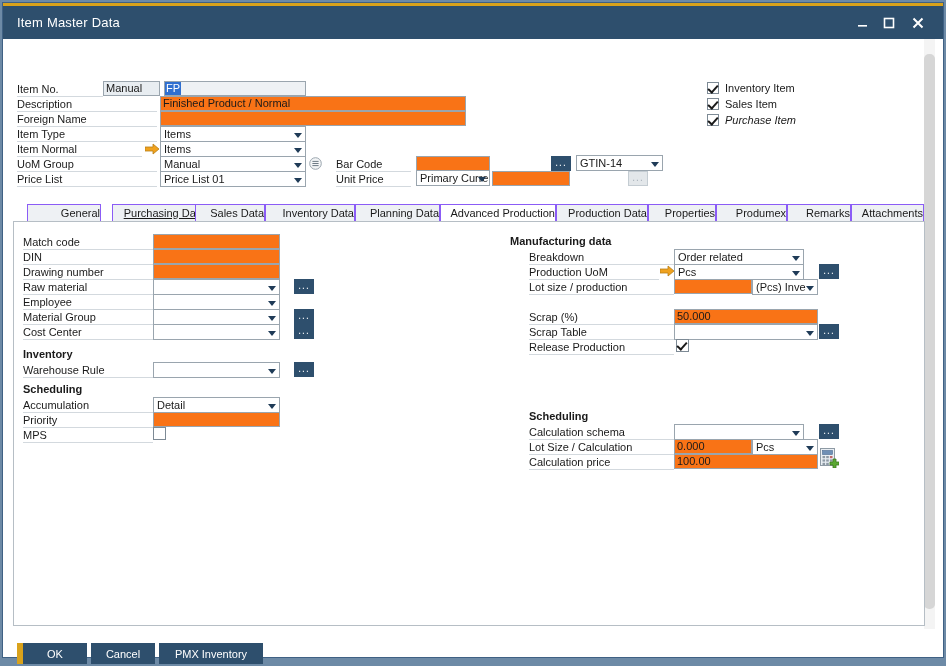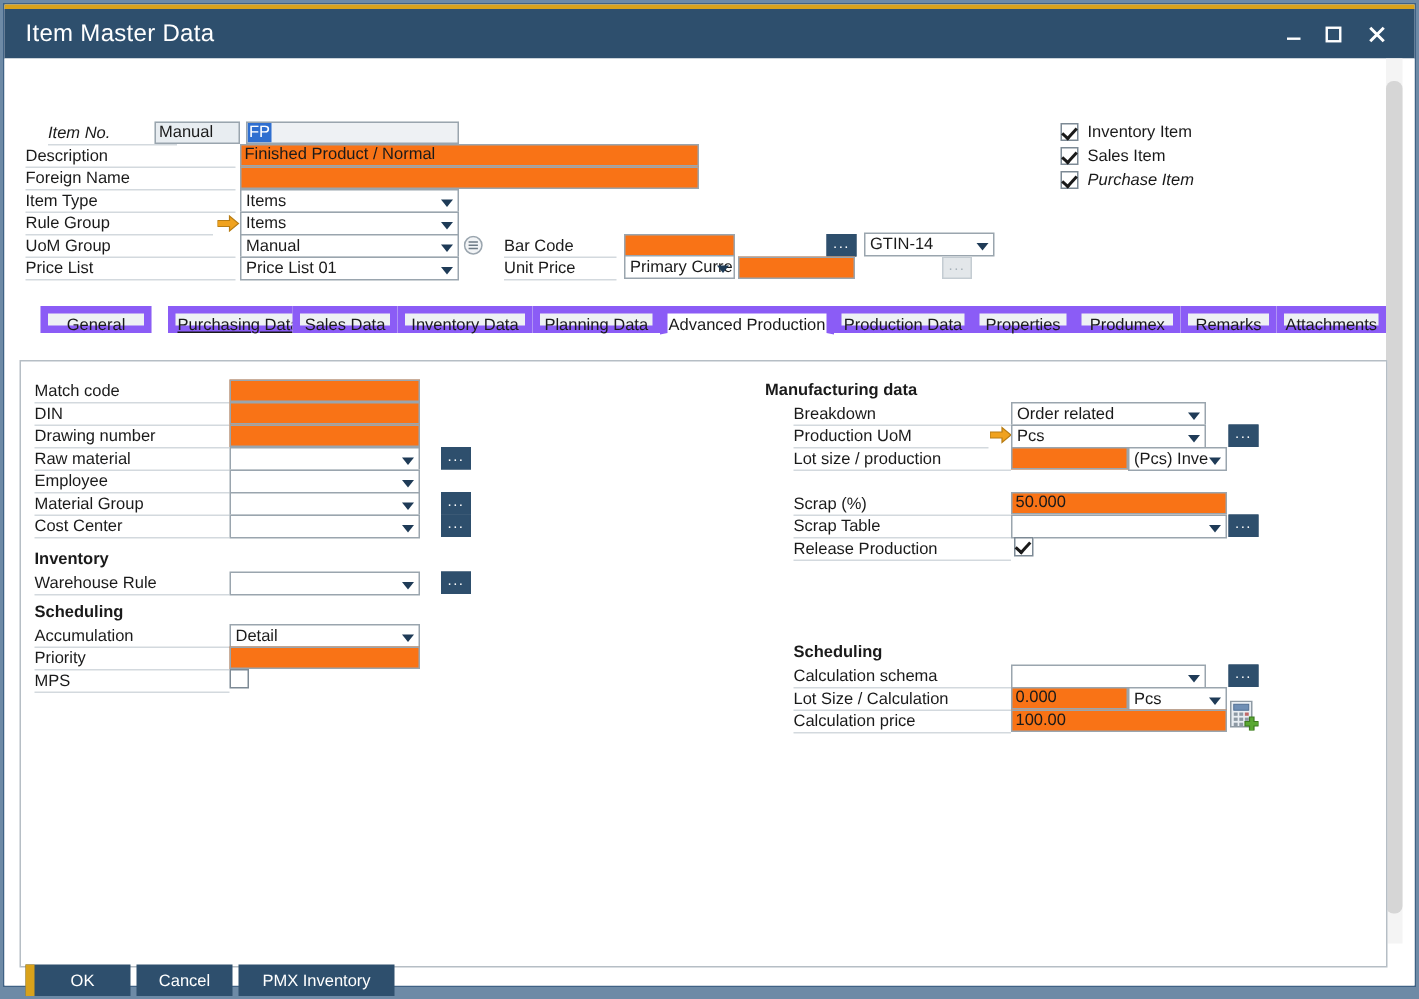--- a/index.html
+++ b/index.html
@@ -18,21 +18,21 @@
     border:1px solid #3f6184;
     display:flex; flex-direction:column;
   }
   #accent-line { height:3px; background:#d9a21b; flex:0 0 auto; }
 
   #titlebar {
     flex:0 0 auto; height:33px; background:#2e4f6d; color:#ffffff;
     display:flex; align-items:center; padding-left:14px;
     position:relative;
   }
-  #titlebar .title { font-size:16px; letter-spacing:.2px; }
+  #titlebar .title { font-size:13px; letter-spacing:.2px; }
   .wc { position:absolute; top:0; height:33px; width:26px;
         display:flex; align-items:center; justify-content:center;
         color:#fff; cursor:pointer; }
   .wc svg { display:block; }
   #btn-min { right:68px; } #btn-max { right:42px; } #btn-close { right:12px; }
 
   
   #client { flex:1 1 auto; position:relative; background:#ffffff; }
 
   
@@ -72,27 +72,27 @@
          width:4px; height:8px; border:solid #1a1a1a;
          border-width:0 2px 2px 0; transform:rotate(42deg); }
 
   .cklabel { position:absolute; font-size:11px; white-space:nowrap; }
 
   .arrowicon { position:absolute; width:15px; height:12px; }
 
   
   #tabs { position:absolute; left:10px; top:165px; width:906px; height:18px; }
   .tab { position:absolute; top:0; height:18px; background:#eef1f4;
-         border:5px solid #8b5cf6; font-size:11px; line-height:16px;
-         text-align:center; white-space:nowrap; cursor:pointer; color:#1a1a1a; }
+         border:1px solid #8b5cf6; font-size:11px; line-height:16px;
+         text-align:right; white-space:nowrap; cursor:pointer; color:#1a1a1a; }
   .tab.active { background:#ffffff; border-bottom:1px solid #ffffff;
          height:19px; font-weight:normal; }
 
   #panel { position:absolute; left:10px; top:182px; width:912px; height:405px;
-           background:#ffffff; border:1px solid #b6bec5;margin-top:19px; }
+           background:#ffffff; border:1px solid #b6bec5; }
 
   .sect { position:absolute; font-size:11px; font-weight:bold; white-space:nowrap; }
 
   
   #footer { position:absolute; left:0px; top:596px; width:922px; height:46px; }
   .btn { position:absolute; top:8px; height:21px; background:#2e4f6d;
          color:#ffffff; font-size:11px; line-height:21px; text-align:center;
          border:none; cursor:pointer; white-space:nowrap;
          font-family:"Liberation Sans", sans-serif; }
   .btn.primary { border-left:6px solid #d9a21b; }
@@ -128,25 +128,25 @@
   </div>
 
   <div id="client">
 
     <div id="vscroll">
       <div class="thumb"></div>
     </div>
 
     <div id="hdr">
 
-      <div class="lbl" style="left:29px; top:43px; width:86px;font-style:italic;">Item No.</div>
+      <div class="lbl" style="left:14px; top:43px; width:86px;">Item No.</div>
       <div class="lbl" style="left:14px; top:58px; width:140px;">Description</div>
       <div class="lbl" style="left:14px; top:73px; width:140px;">Foreign Name</div>
       <div class="lbl" style="left:14px; top:88px; width:140px;">Item Type</div>
-      <div class="lbl" style="left:14px; top:103px; width:125px;">Rule Group</div>
+      <div class="lbl" style="left:14px; top:103px; width:125px;">Item Normal</div>
       <div class="lbl" style="left:14px; top:118px; width:140px;">UoM Group</div>
       <div class="lbl" style="left:14px; top:133px; width:140px;">Price List</div>
 
       <div class="lbl" style="left:333px; top:118px; width:75px;">Bar Code</div>
       <div class="lbl" style="left:333px; top:133px; width:75px;">Unit Price</div>
 
       <div class="arrowicon" style="left:142px; top:104px;">
         <svg width="15" height="12" viewBox="0 0 15 12">
           <path d="M0 4 L8 4 L8 1 L14 6 L8 11 L8 8 L0 8 Z" fill="#f0a21e" stroke="#b87d14" stroke-width="0.8"></path>
         </svg>

